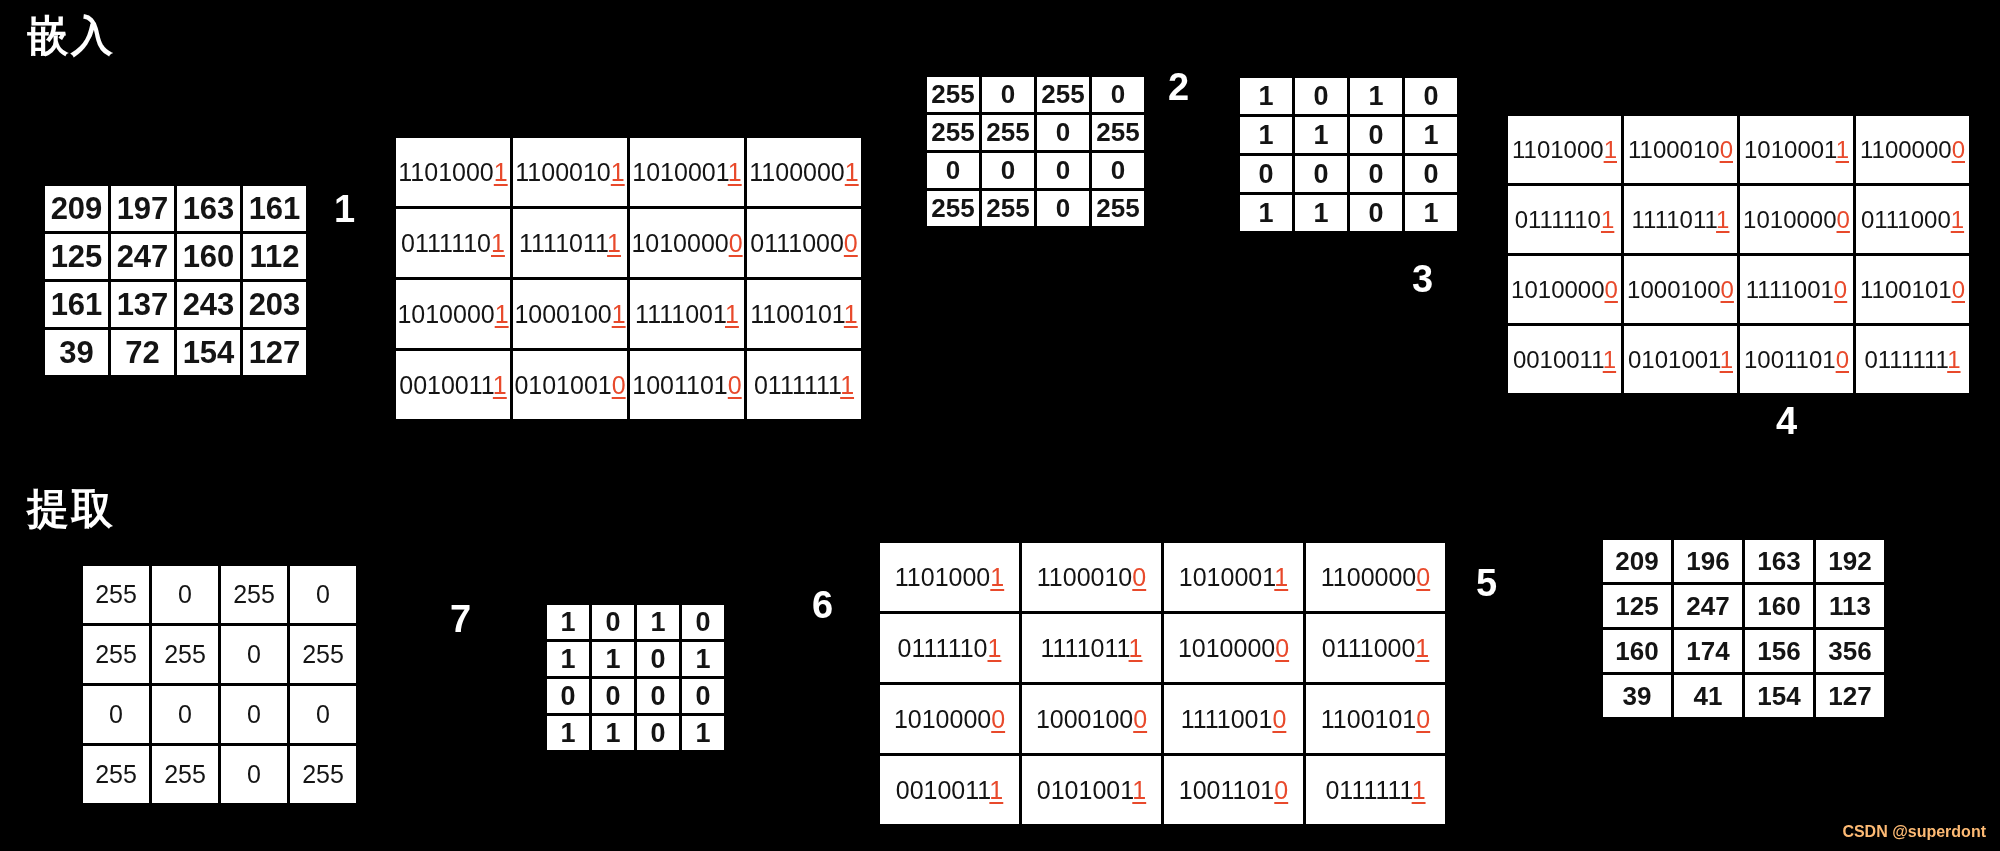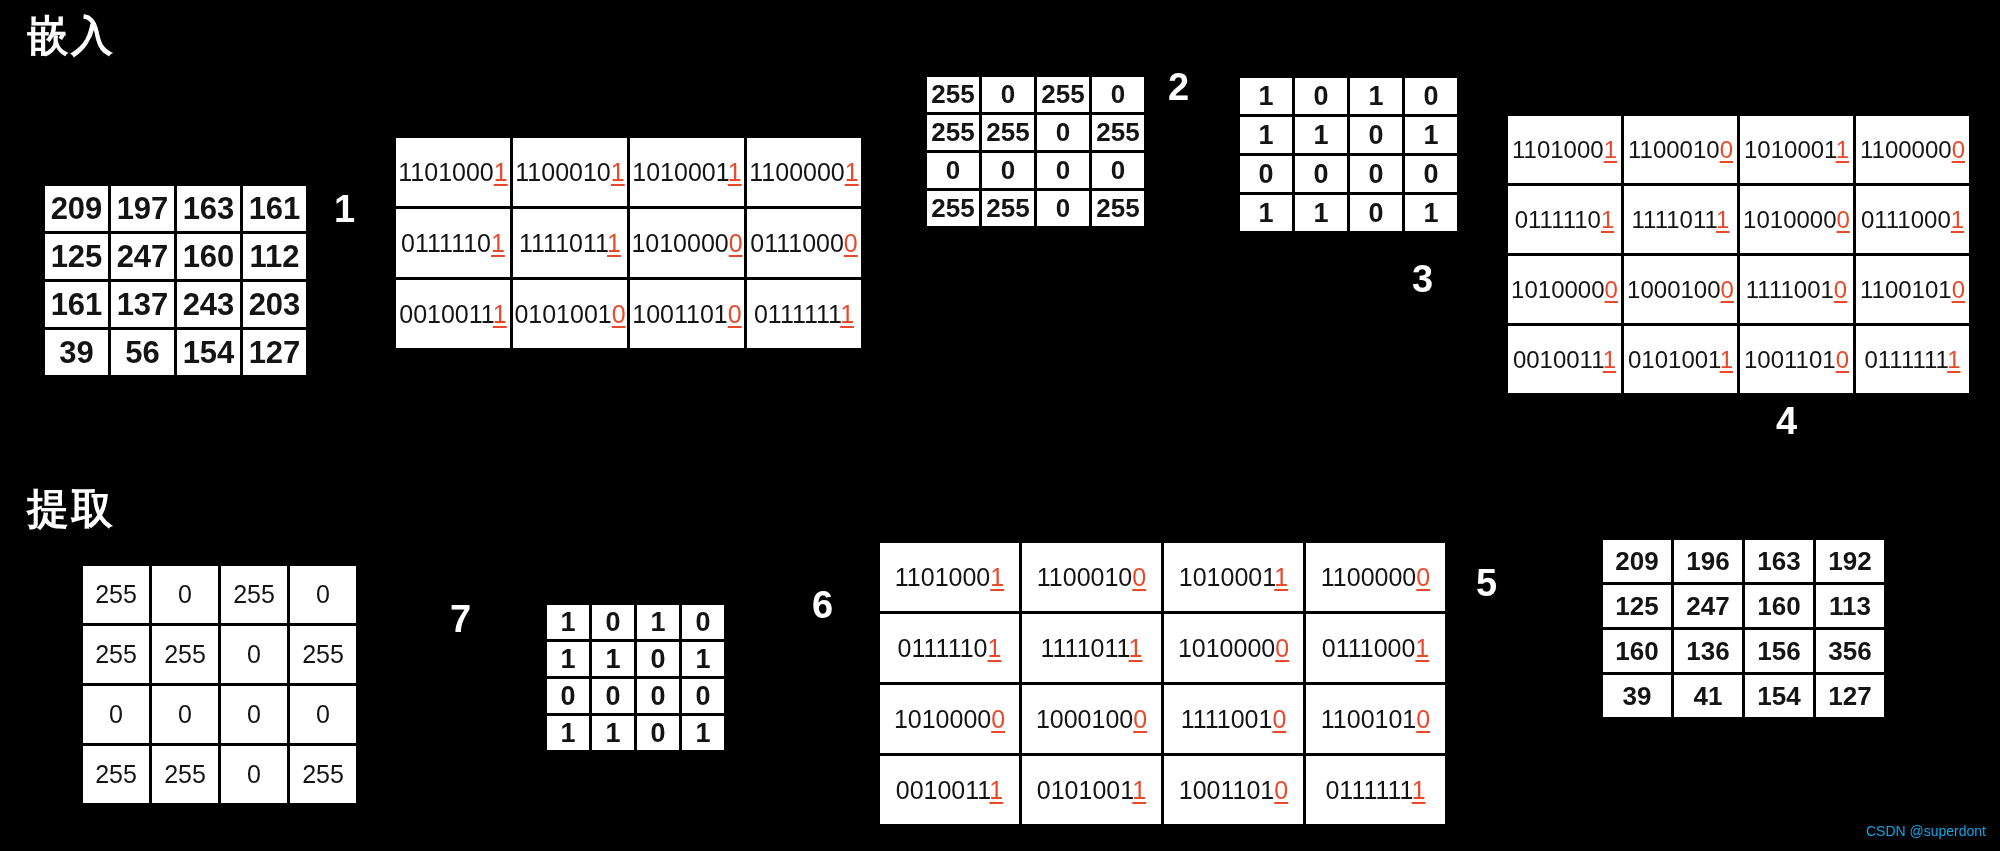--- a/index.html
+++ b/index.html
@@ -84,23 +84,23 @@
   #m-stego-binary-extract { left: 877px; top: 540px; }
   #m-stego-binary-extract td { width: 139px; height: 68px; font-size: 25px; font-weight: 400; }
 
   #m-recovered-pixels { left: 1600px; top: 537px; }
   #m-recovered-pixels td { width: 68px; height: 42px; font-size: 26px; font-weight: 600; }
 
   #watermark-credit {
     position: absolute;
     right: 14px;
     top: 823px;
-    color: #0ea5e9;
-    font-size: 14px;
-    font-weight: 400;
+    color: #fdba74;
+    font-size: 16px;
+    font-weight: 700;
   }
 </style>
 </head>
 <body>
 
 <div id="canvas" style="background: rgb(0, 0, 0);">
 
   <div id="embed-title" class="section-title">嵌入</div>
   <div id="extract-title" class="section-title">提取</div>
 
@@ -119,41 +119,47 @@
           <td>112</td>
         </tr>
         <tr>
           <td>161</td>
           <td>137</td>
           <td>243</td>
           <td>203</td>
         </tr>
         <tr>
           <td>39</td>
-          <td>56</td>
+          <td>72</td>
           <td>154</td>
           <td>127</td>
         </tr>
       </tbody>
     </table>
   <table id="m-original-binary" class="matrix">
       <tbody>
         <tr>
           <td><span>1101000</span><span class="lsb">1</span></td>
           <td><span>1100010</span><span class="lsb">1</span></td>
           <td><span>1010001</span><span class="lsb">1</span></td>
           <td><span>1100000</span><span class="lsb">1</span></td>
         </tr>
         <tr>
           <td><span>0111110</span><span class="lsb">1</span></td>
           <td><span>1111011</span><span class="lsb">1</span></td>
           <td><span>1010000</span><span class="lsb">0</span></td>
           <td><span>0111000</span><span class="lsb">0</span></td>
         </tr>
         <tr>
+          <td><span>1010000</span><span class="lsb">1</span></td>
+          <td><span>1000100</span><span class="lsb">1</span></td>
+          <td><span>1111001</span><span class="lsb">1</span></td>
+          <td><span>1100101</span><span class="lsb">1</span></td>
+        </tr>
+        <tr>
           <td><span>0010011</span><span class="lsb">1</span></td>
           <td><span>0101001</span><span class="lsb">0</span></td>
           <td><span>1001101</span><span class="lsb">0</span></td>
           <td><span>0111111</span><span class="lsb">1</span></td>
         </tr>
       </tbody>
     </table>
   <table id="m-watermark-pixels" class="matrix">
       <tbody>
         <tr>
@@ -332,21 +338,21 @@
           <td>192</td>
         </tr>
         <tr>
           <td>125</td>
           <td>247</td>
           <td>160</td>
           <td>113</td>
         </tr>
         <tr>
           <td>160</td>
-          <td>136</td>
+          <td>174</td>
           <td>156</td>
           <td>356</td>
         </tr>
         <tr>
           <td>39</td>
           <td>41</td>
           <td>154</td>
           <td>127</td>
         </tr>
       </tbody>

